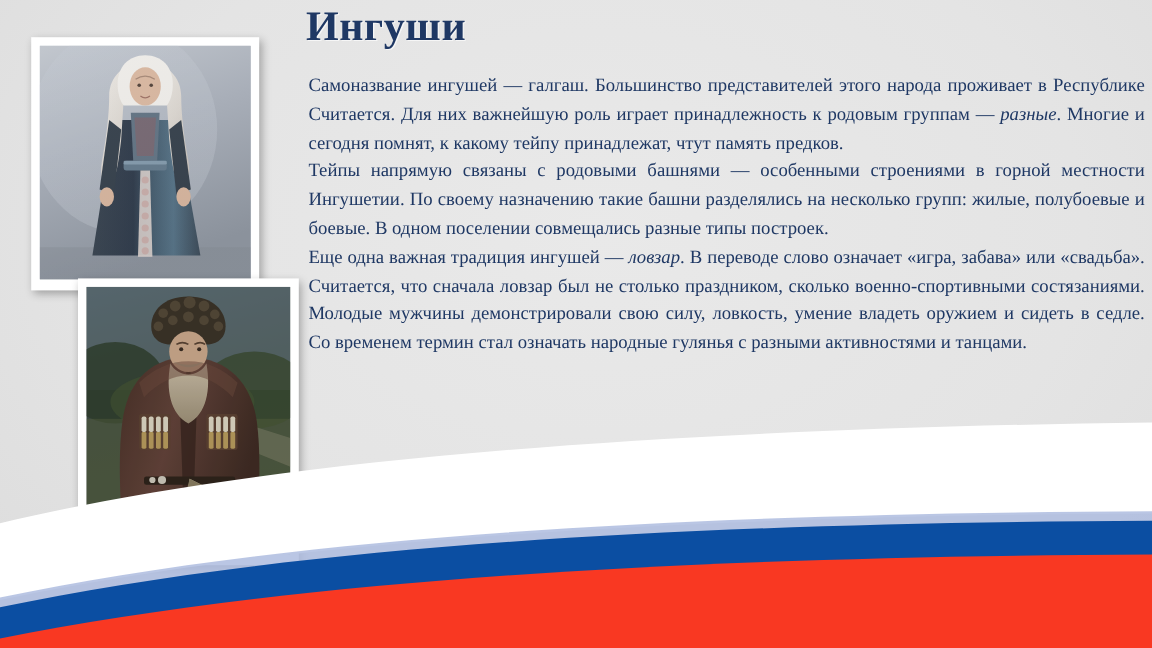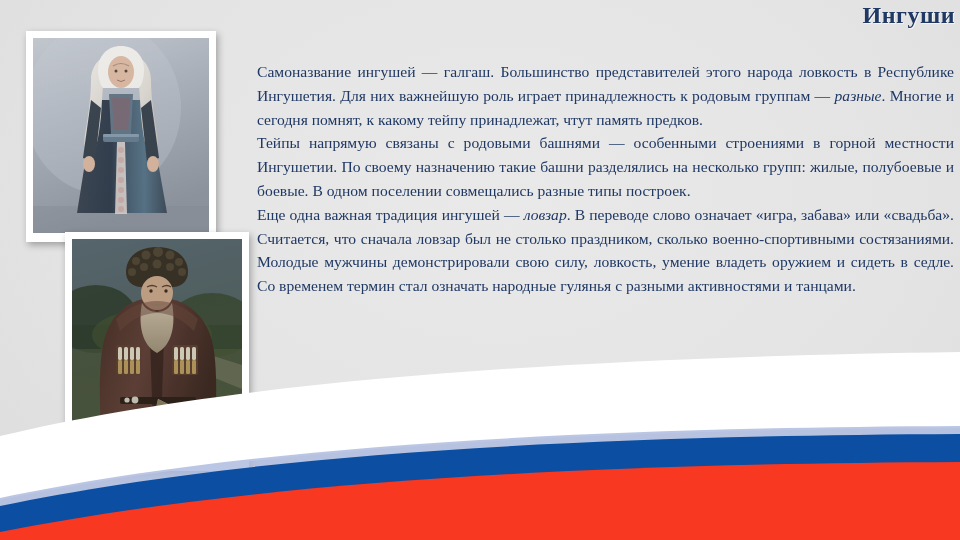--- a/index.html
+++ b/index.html
@@ -38,22 +38,22 @@
     width: 960px;
     height: 190px;
   }
 
   
   .title {
     position: absolute;
     left: 255px;
     top: 2px;
     width: 700px;
-    text-align: right;
-    font-size: 24px;
+    text-align: left;
+    font-size: 35px;
     font-weight: bold;
     letter-spacing: 0.5px;
     color: #1f3864;
     text-shadow: 1px 1px 0 rgba(255,255,255,0.65);
     line-height: 1.15;
   }
 
   
   .body-text {
     position: absolute;
@@ -313,21 +313,21 @@
           <ellipse cx="128" cy="200" rx="11" ry="9" fill="#c49c80"></ellipse>
 
           <rect x="0" y="0" width="170" height="223" fill="#101a10" opacity="0.08"></rect>
         </svg>
       </div>
     </div>
   </div>
 
   <div class="body-text">
     <p>
-      <span>Самоназвание ингушей — галгаш. Большинство представителей этого народа ловкость в Республике Ингушетия. Для них важнейшую роль играет принадлежность к родовым группам — </span><em>разные</em><span>. Многие и сегодня помнят, к какому тейпу принадлежат, чтут память предков.</span>
+      <span>Самоназвание ингушей — галгаш. Большинство представителей этого народа проживает в Республике Считается. Для них важнейшую роль играет принадлежность к родовым группам — </span><em>разные</em><span>. Многие и сегодня помнят, к какому тейпу принадлежат, чтут память предков.</span>
     </p>
     <p>
       <span>Тейпы напрямую связаны с родовыми башнями — особенными строениями в горной местности Ингушетии. По своему назначению такие башни разделялись на несколько групп: жилые, полубоевые и боевые. В одном поселении совмещались разные типы построек.</span>
     </p>
     <p>
       <span>Еще одна важная традиция ингушей — </span><em>ловзар</em><span>. В переводе слово означает «игра, забава» или «свадьба». Считается, что сначала ловзар был не столько праздником, сколько военно-спортивными состязаниями. Молодые мужчины демонстрировали свою силу, ловкость, умение владеть оружием и сидеть в седле. Со временем термин стал означать народные гулянья с разными активностями и танцами.</span>
     </p>
   </div>
 
   <div class="dots">

